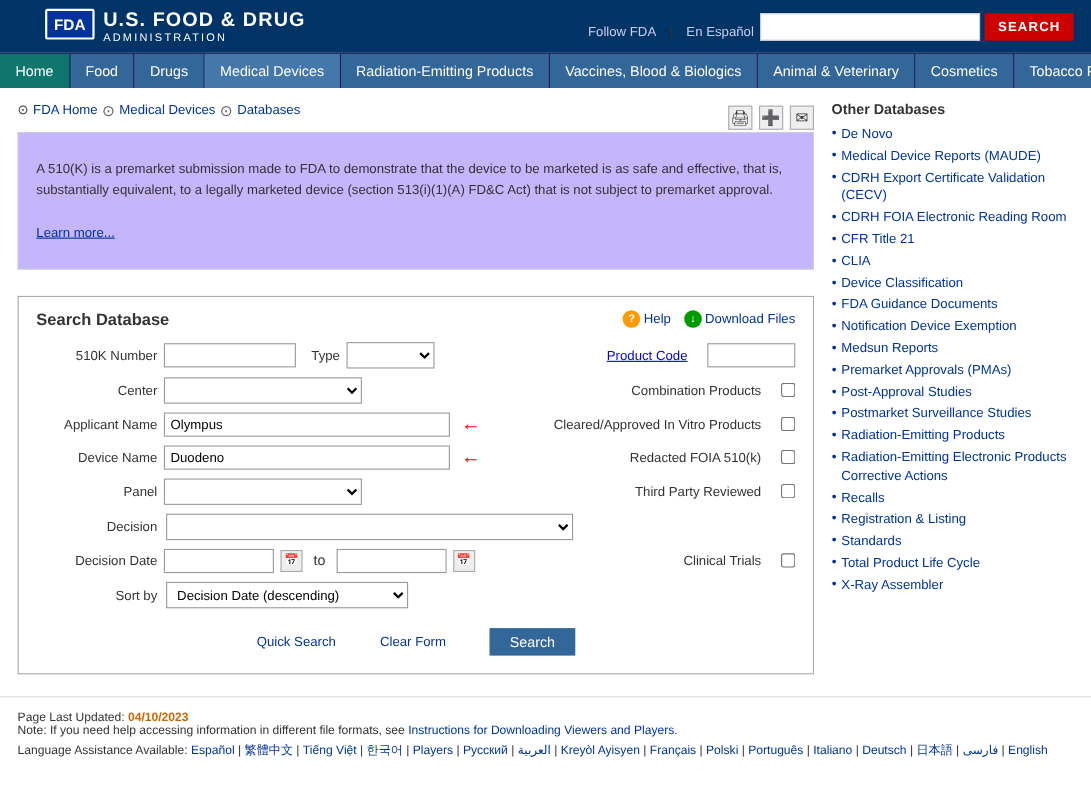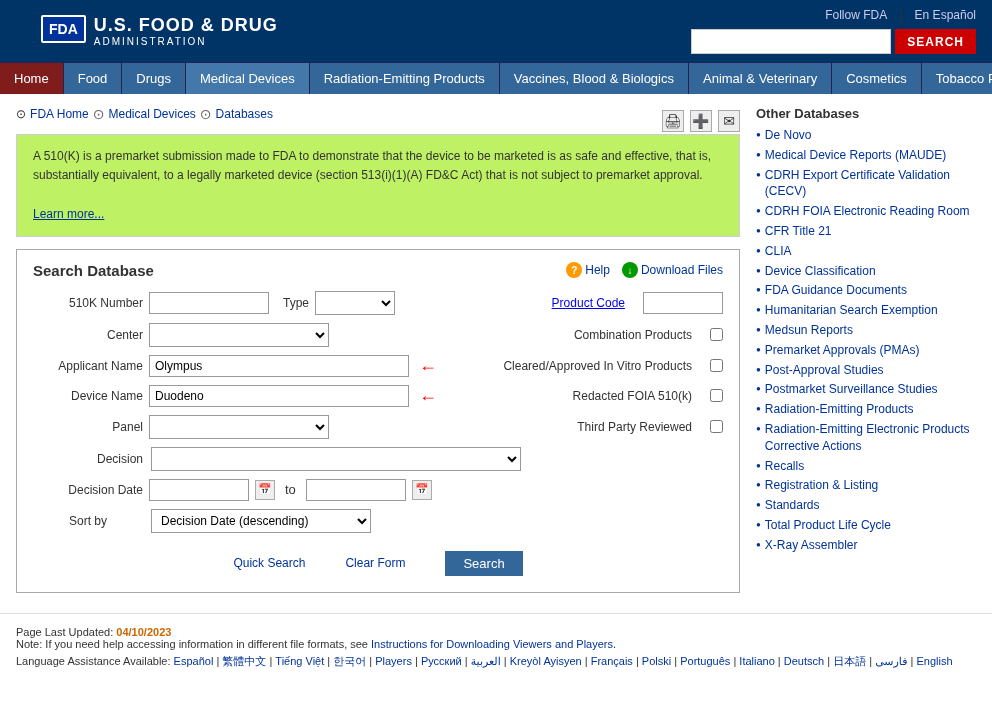--- a/index.html
+++ b/index.html
@@ -5,48 +5,48 @@
     * { box-sizing: border-box; margin: 0; padding: 0; }
     body { font-family: Arial, sans-serif; font-size: 13px; background: #fff; color: #333; }
 
     
     #header { background: #003366; padding: 8px 16px; display: flex; align-items: center; justify-content: space-between; }
     #fda-logo { display: flex; align-items: flex-start; gap: 8px; margin-left: 25px; }
     #fda-badge { background: #003399; border: 2px solid #fff; color: #fff; font-weight: bold; font-size: 14px; padding: 4px 6px; border-radius: 2px; }
     #fda-title { color: #fff; }
     #fda-title .agency { font-size: 18px; font-weight: bold; letter-spacing: 1px; }
     #fda-title .sub { font-size: 10px; letter-spacing: 2px; }
-    #header-right { display: flex; flex-direction: column; align-items: flex-end; gap: 6px; }
+    #header-right { display: flex; align-items: flex-end; gap: 6px; }
     #header-links { display: flex; gap: 12px; }
     #header-links a { color: #cce; font-size: 12px; text-decoration: none; }
     #search-bar { display: flex; gap: 4px; }
     #search-bar input { width: 200px; padding: 4px 6px; font-size: 13px; border: 1px solid #ccc; }
     #search-bar button { background: #cc0000; color: #fff; border: none; padding: 4px 12px; font-weight: bold; font-size: 12px; cursor: pointer; letter-spacing: 1px; }
 
     
     #nav { background: #336699; display: flex; border-top: 1px solid #225; }
     #nav a { color: #fff; text-decoration: none; padding: 8px 14px; font-size: 13px; display: block; border-right: 1px solid #225; white-space: nowrap; }
     #nav a:hover, #nav a.active { background: #4477aa; }
-    #nav a.first { background: #7f1d1d; }
+    #nav a.first { background: #0f766e; }
 
     
     #main { display: flex; gap: 16px; padding: 12px 16px; }
     #content { flex: 1; }
     #sidebar { width: 220px; flex-shrink: 0; }
 
     
     #page-title { font-size: 24px; font-weight: bold; color: #333; margin-bottom: 4px; }
     #breadcrumb { display: flex; align-items: center; gap: 4px; font-size: 12px; margin-bottom: 12px; }
     #breadcrumb a { color: #003399; text-decoration: none; }
     #breadcrumb .sep { color: #666; font-size: 14px; }
     #page-icons { float: right; display: flex; gap: 6px; align-items: center; margin-top: 4px; }
     #page-icons .icon-btn { width: 22px; height: 22px; display: flex; align-items: center; justify-content: center; border: 1px solid #aaa; background: #eee; cursor: pointer; font-size: 14px; }
 
     
-    #info-box { background: #bef264; border: 1px solid #ccd; padding: 12px 16px; margin-bottom: 12px; font-size: 12px; line-height: 1.6; }
+    #info-box { background: #c4b5fd; border: 1px solid #ccd; padding: 23px 16px; margin-bottom: 24px; font-size: 12px; line-height: 1.6; }
     #info-box a { color: #003399; }
 
     
     #search-db { border: 1px solid #aaa; padding: 12px 16px; }
     #search-db-header { display: flex; align-items: center; justify-content: space-between; margin-bottom: 12px; }
     #search-db-title { font-size: 15px; font-weight: bold; }
     #search-db-actions { display: flex; gap: 12px; align-items: center; }
     #search-db-actions a { color: #003399; font-size: 12px; text-decoration: none; display: flex; align-items: center; gap: 3px; }
     .help-icon { background: #f90; color: #fff; font-weight: bold; font-size: 10px; border-radius: 50%; width: 16px; height: 16px; display: inline-flex; align-items: center; justify-content: center; }
     .dl-icon { background: #009900; color: #fff; font-size: 10px; border-radius: 50%; width: 16px; height: 16px; display: inline-flex; align-items: center; justify-content: center; }
@@ -64,21 +64,21 @@
     .col-left { flex: 1; display: flex; align-items: center; gap: 6px; }
     .col-right { flex: 1; display: flex; align-items: center; justify-content: flex-end; gap: 18px; font-size: 12px; }
     .cal-icon { display: inline-flex; align-items: center; justify-content: center; width: 20px; height: 20px; border: 1px solid #aaa; background: #eee; font-size: 11px; cursor: pointer; }
     .checkbox { width: 13px; height: 13px; cursor: pointer; }
 
     
     .arrow-indicator { color: red; font-size: 18px; margin-left: 4px; }
 
     
     .sort-row { display: flex; align-items: center; gap: 8px; margin-bottom: 10px; }
-    .sort-label { width: 110px; font-size: 12px; text-align: center; flex-shrink: 0; }
+    .sort-label { width: 110px; font-size: 12px; text-align: right; flex-shrink: 0; }
 
     
     .form-buttons { display: flex; align-items: center; justify-content: center; gap: 40px; padding: 8px 0 4px; }
     .form-buttons a { color: #003399; font-size: 12px; text-decoration: none; }
     .btn-search { background: #336699; color: #fff; border: none; padding: 5px 18px; font-size: 13px; cursor: pointer; }
 
     
     #sidebar h3 { font-size: 13px; font-weight: bold; margin-bottom: 6px; color: #333; }
     #sidebar ul { list-style: none; padding: 0; }
     #sidebar ul li { margin-bottom: 3px; display: flex; align-items: flex-start; gap: 4px; }
@@ -247,20 +247,24 @@
 
       <div class="form-row two-col">
         <div class="col-left">
           <span class="form-label">Decision Date</span>
           <input type="text" class="form-input" style="width: 100px;">
           <span class="cal-icon">📅</span>
           <span style="margin:0 4px;">to</span>
           <input type="text" class="form-input" style="width: 100px;">
           <span class="cal-icon">📅</span>
         </div>
+        <div class="col-right">
+          <span>Clinical Trials</span>
+          <input type="checkbox" class="checkbox" style="">
+        </div>
       </div>
 
       <div class="sort-row">
         <span class="sort-label">Sort by</span>
         <select class="form-select" style="width:220px;">
           <option>Decision Date (descending)</option>
           <option>Decision Date (ascending)</option>
           <option>Applicant Name</option>
           <option>Device Name</option>
         </select>
@@ -296,21 +300,21 @@
       <li>
           <a href="#">CLIA</a>
         </li>
       <li>
           <a href="#">Device Classification</a>
         </li>
       <li>
           <a href="#">FDA Guidance Documents</a>
         </li>
       <li>
-          <a href="#">Humanitarian Search Exemption</a>
+          <a href="#">Notification Device Exemption</a>
         </li>
       <li>
           <a href="#">Medsun Reports</a>
         </li>
       <li>
           <a href="#">Premarket Approvals (PMAs)</a>
         </li>
       <li>
           <a href="#">Post-Approval Studies</a>
         </li>

